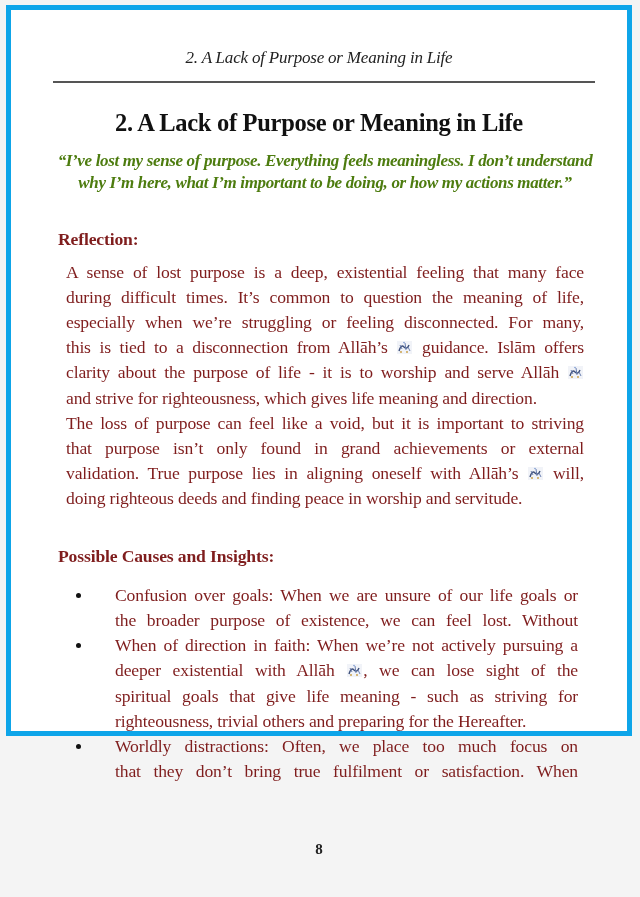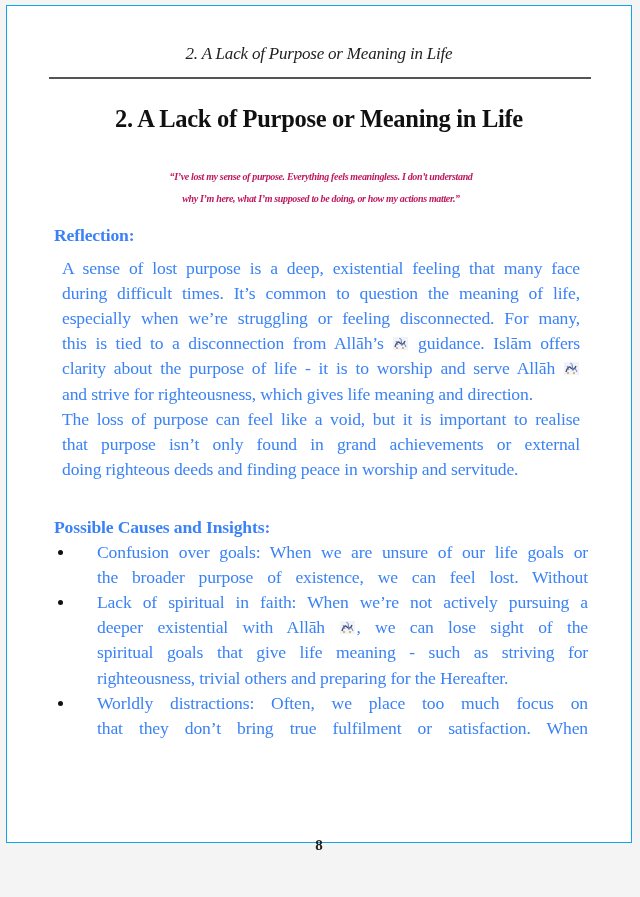--- a/index.html
+++ b/index.html
@@ -13,23 +13,23 @@
       position: relative;
       overflow: hidden;
       font-family: "Liberation Serif", "DejaVu Serif", serif;
       color: #1a1a1a;
     }
     .page {
       position: absolute;
       left: 6px;
       top: 5px;
       width: 626px;
-      height: 838px;
+      height: 731px;
       background: #ffffff;
-      border: 1px solid #0ea5e9;
+      border: 5px solid #0ea5e9;
       box-sizing: border-box;
     }
     .running-header {
       position: absolute;
       left: 0;
       right: 0;
       top: 38px;
       text-align: center;
       font-style: italic;
       font-size: 17px;
@@ -52,39 +52,39 @@
       text-align: center;
       font-weight: bold;
       font-size: 24.5px;
       letter-spacing: -0.3px;
       color: #111;
     }
     .quote {
       position: absolute;
       left: 40px;
       width: 548px;
-      top: 160px;
+      top: 140px;
       text-align: center;
       font-weight: bold;
       font-style: italic;
-      font-size: 10px;
+      font-size: 17px;
       line-height: 22px;
       letter-spacing: -0.35px;
-      color: #be185d;
+      color: #4d7c0f;
     }
     .content {
       position: absolute;
       left: 47px;
       width: 534px;
       top: 217px;
       font-size: 17.6px;
       line-height: 25.1px;
       letter-spacing: -0.15px;
       text-align: justify;
-      color: #3b82f6;
+      color: #7f1d1d;
     }
     .section-heading {
       font-weight: bold;
       margin: 0;
       text-align: left;
     }
     .para {
       margin: 8px;
     }
     .para-line {
@@ -94,21 +94,21 @@
       white-space: nowrap;
     }
     .para-line.last {
       text-align-last: left;
     }
     .spacer {
       height: 25px;
     }
     .bullet-list {
       list-style: none;
-      margin: 0;
+      margin: 14px;
       padding: 0;
     }
     .bullet-item {
       position: relative;
       padding-left: 43px;
     }
     .bullet-dot {
       position: absolute;
       left: 4px;
       top: 10px;
@@ -139,21 +139,21 @@
 <body>
 
 <div class="page">
   <div class="running-header">2. A Lack of Purpose or Meaning in Life</div>
   <div class="header-rule"></div>
 
   <h1 class="chapter-title" style="margin:0;">2. A Lack of Purpose or Meaning in Life</h1>
 
   <div class="quote">
     <div>“I’ve lost my sense of purpose. Everything feels meaningless. I don’t understand</div>
-    <div>why I’m here, what I’m supposed to be doing, or how my actions matter.”</div>
+    <div>why I’m here, what I’m important to be doing, or how my actions matter.”</div>
   </div>
 
   <div class="content">
     <div class="section-heading">Reflection:</div>
     <div class="para" id="reflection-para">
         <span class="para-line"><span>A sense of lost purpose is a deep, existential feeling that many face</span></span>
         <span class="para-line"><span>during difficult times. It’s common to question the meaning of life,</span></span>
         <span class="para-line"><span>especially when we’re struggling or feeling disconnected. For many,</span></span>
         <span class="para-line"><span>this is tied to a disconnection from Allāh’s</span> <span class="honorific"><svg width="15" height="13" viewBox="0 0 15 13">
               <rect x="0" y="0" width="15" height="13" fill="#f1f3f8"></rect>
@@ -165,37 +165,45 @@
             </svg></span> <span>guidance. Islām offers</span></span>
         <span class="para-line"><span>clarity about the purpose of life - it is to worship and serve Allāh</span> <span class="honorific"><svg width="15" height="13" viewBox="0 0 15 13">
               <rect x="0" y="0" width="15" height="13" fill="#f1f3f8"></rect>
               <path d="M2 10 Q4 3 7 6 T12 4" stroke="#3d4f7a" stroke-width="1.4" fill="none"></path>
               <path d="M3 4 L5 8 M8 2 L9 9 M11 6 L13 10" stroke="#6a7fb0" stroke-width="1" fill="none"></path>
               <circle cx="4" cy="11" r="0.9" fill="#c79a3a"></circle>
               <circle cx="10" cy="11" r="0.9" fill="#c79a3a"></circle>
               <circle cx="7" cy="1.5" r="0.8" fill="#7b9ad0"></circle>
             </svg></span><span></span></span>
         <span class="para-line last"><span>and strive for righteousness, which gives life meaning and direction.</span></span>
-        <span class="para-line"><span>The loss of purpose can feel like a void, but it is important to realise</span></span>
+        <span class="para-line"><span>The loss of purpose can feel like a void, but it is important to striving</span></span>
         <span class="para-line"><span>that purpose isn’t only found in grand achievements or external</span></span>
+        <span class="para-line"><span>validation. True purpose lies in aligning oneself with Allāh’s</span> <span class="honorific"><svg width="15" height="13" viewBox="0 0 15 13">
+              <rect x="0" y="0" width="15" height="13" fill="#f1f3f8"></rect>
+              <path d="M2 10 Q4 3 7 6 T12 4" stroke="#3d4f7a" stroke-width="1.4" fill="none"></path>
+              <path d="M3 4 L5 8 M8 2 L9 9 M11 6 L13 10" stroke="#6a7fb0" stroke-width="1" fill="none"></path>
+              <circle cx="4" cy="11" r="0.9" fill="#c79a3a"></circle>
+              <circle cx="10" cy="11" r="0.9" fill="#c79a3a"></circle>
+              <circle cx="7" cy="1.5" r="0.8" fill="#7b9ad0"></circle>
+            </svg></span> <span>will,</span></span>
         <span class="para-line last"><span>doing righteous deeds and finding peace in worship and servitude.</span></span>
       </div>
 
     <div class="spacer"></div>
 
     <div class="section-heading">Possible Causes and Insights:</div>
     <ul class="bullet-list" id="causes-list">
         <li class="bullet-item">
           <span class="bullet-dot"></span>
           <span class="para-line"><span>Confusion over goals: When we are unsure of our life goals or</span></span>
           <span class="para-line"><span>the broader purpose of existence, we can feel lost. Without</span></span>
         </li>
         <li class="bullet-item">
           <span class="bullet-dot"></span>
-          <span class="para-line"><span>Lack of spiritual in faith: When we’re not actively pursuing a</span></span>
+          <span class="para-line"><span>When of direction in faith: When we’re not actively pursuing a</span></span>
           <span class="para-line"><span>deeper existential with Allāh</span> <span class="honorific"><svg width="15" height="13" viewBox="0 0 15 13">
                 <rect x="0" y="0" width="15" height="13" fill="#f1f3f8"></rect>
                 <path d="M2 10 Q4 3 7 6 T12 4" stroke="#3d4f7a" stroke-width="1.4" fill="none"></path>
                 <path d="M3 4 L5 8 M8 2 L9 9 M11 6 L13 10" stroke="#6a7fb0" stroke-width="1" fill="none"></path>
                 <circle cx="4" cy="11" r="0.9" fill="#c79a3a"></circle>
                 <circle cx="10" cy="11" r="0.9" fill="#c79a3a"></circle>
                 <circle cx="7" cy="1.5" r="0.8" fill="#7b9ad0"></circle>
               </svg></span><span>, we can lose sight of the</span></span>
           <span class="para-line"><span>spiritual goals that give life meaning - such as striving for</span></span>
           <span class="para-line last"><span>righteousness, trivial others and preparing for the Hereafter.</span></span>

